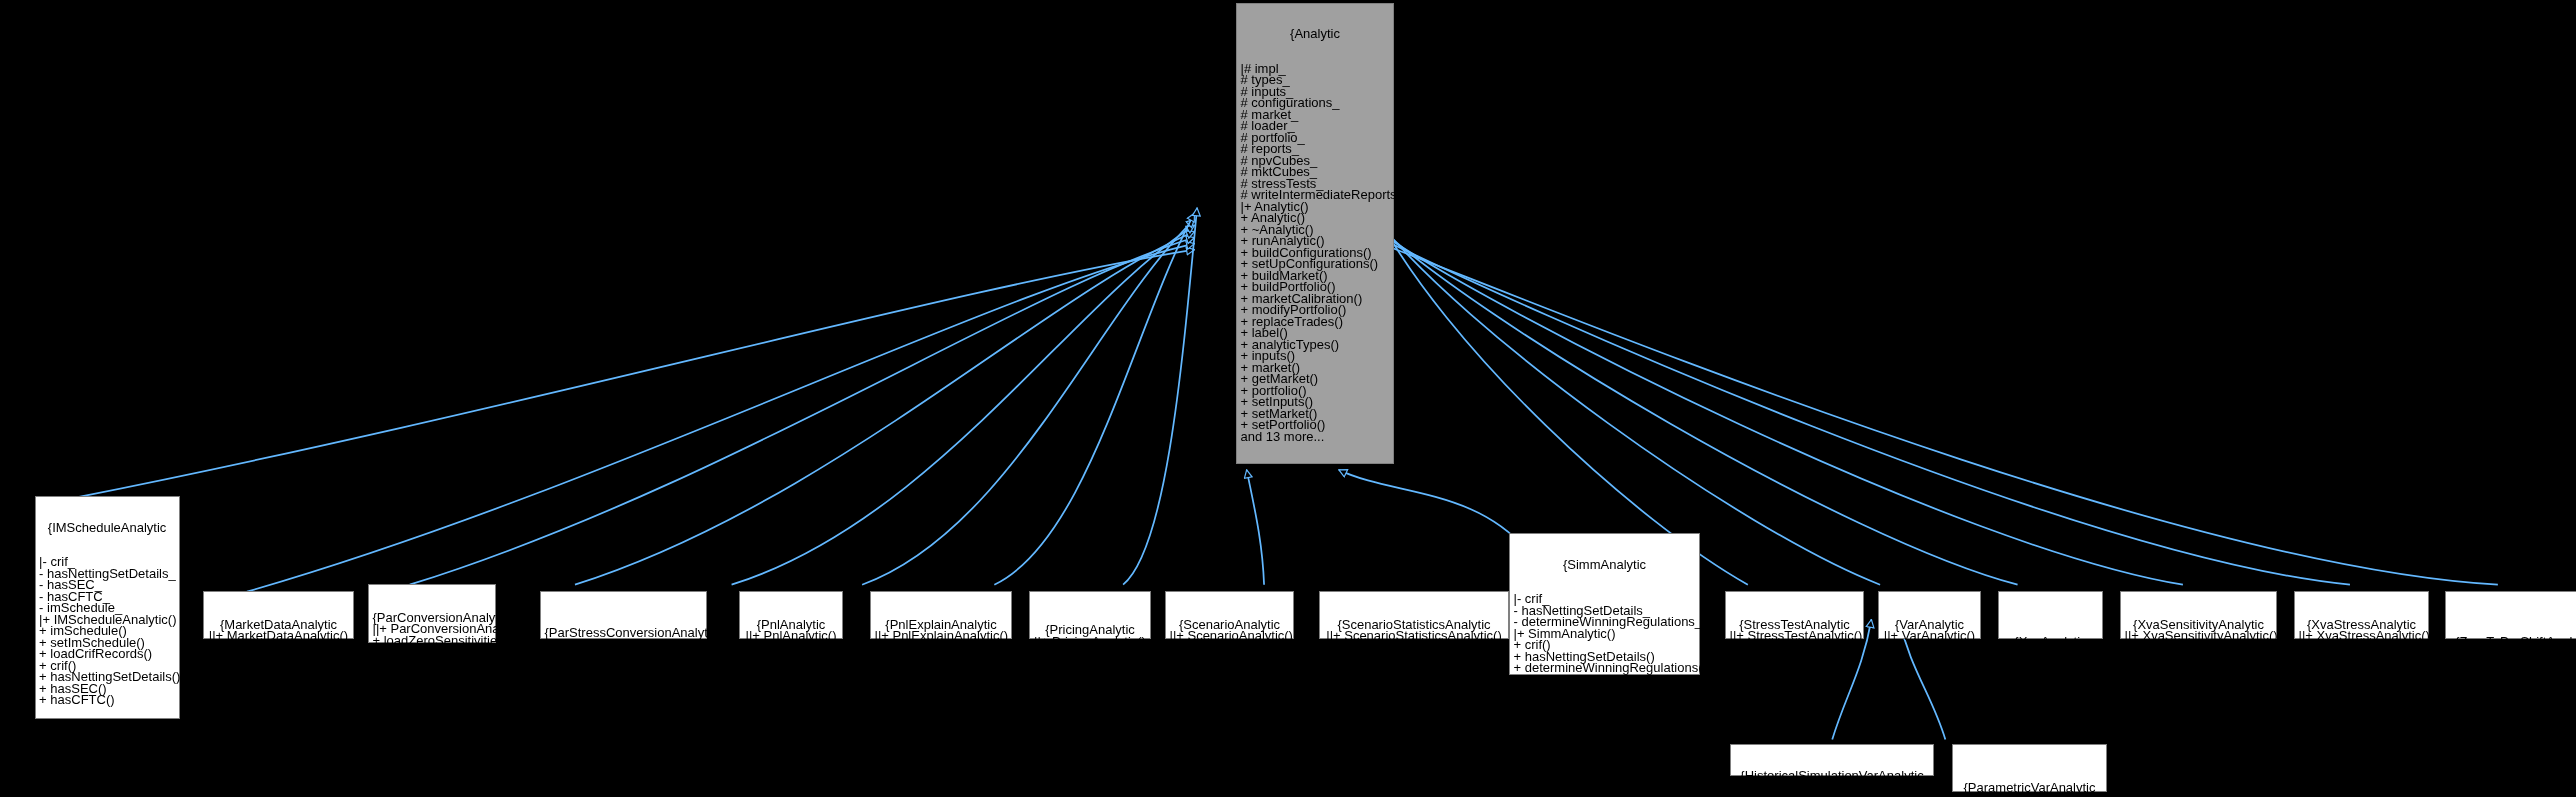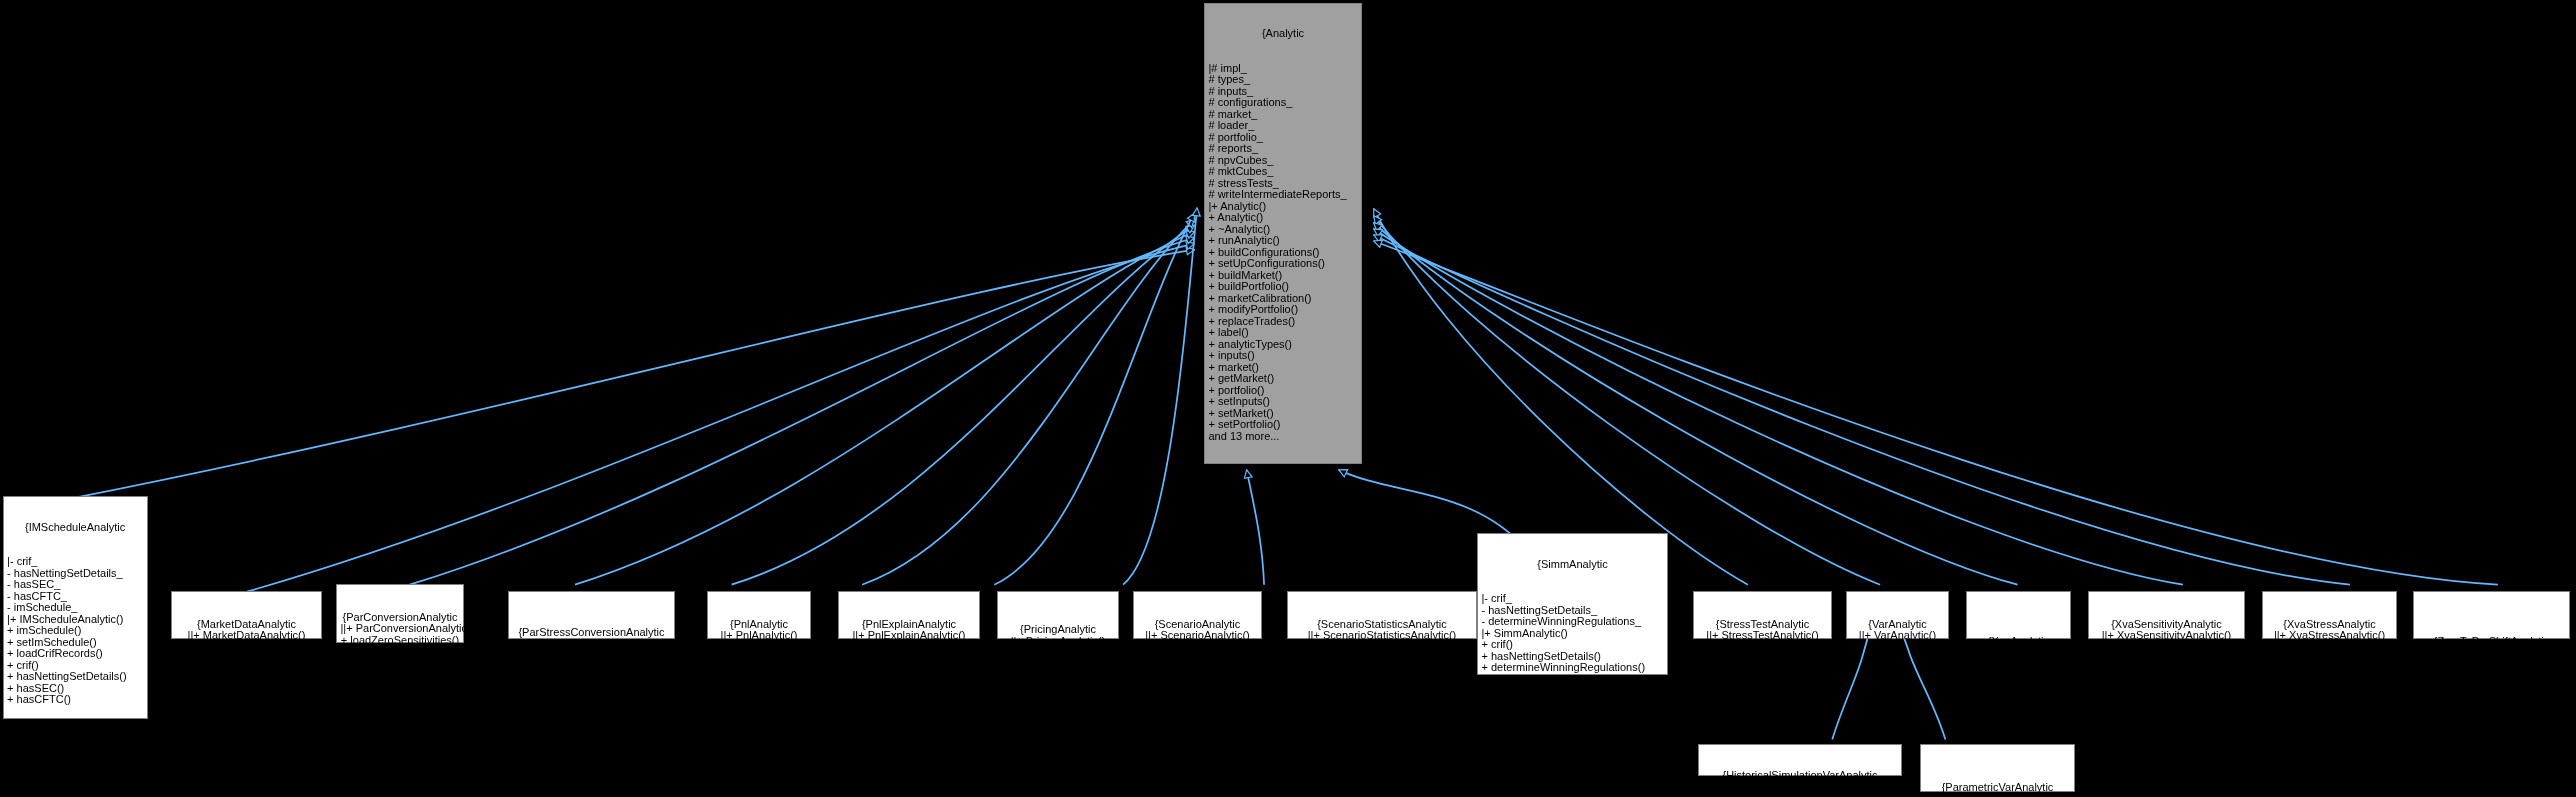--- a/index.html
+++ b/index.html
@@ -23,26 +23,27 @@
     width: 2576px;
     height: 797px;
     pointer-events: none;
   }
   .uml-node {
     position: absolute;
     box-sizing: border-box;
     background: #ffffff;
     border: 1.7px solid #808080;
     color: #000000;
-    font-size: 11px;
+    font-size: 13px;
     line-height: 11.5px;
     padding: 1.7px 3.5px 1.7px 3.5px;
     white-space: pre;
     text-align: center;
     z-index: 5;
+    margin-left: 32px;
   }
   .uml-node.root {
     background: #a0a0a0;
     border: 1.7px solid #808080;
   }
   .node-title {
     display: block;
     text-align: center;
     white-space: pre;
   }

